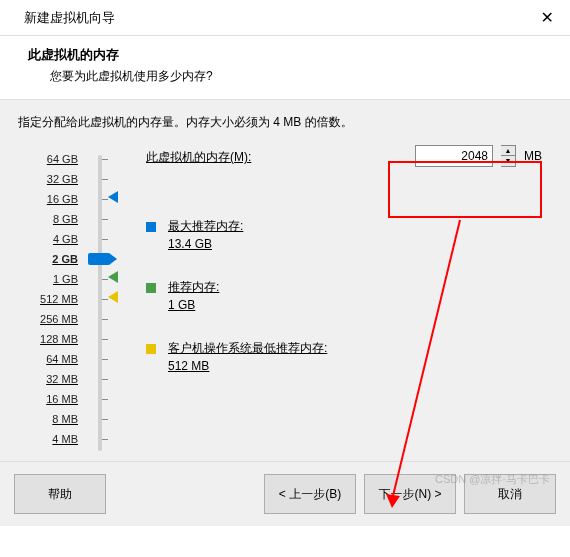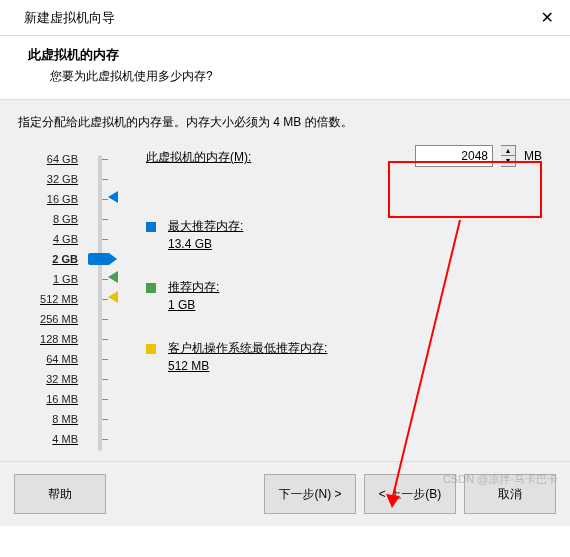--- a/index.html
+++ b/index.html
@@ -40,21 +40,21 @@
     .legend-sq.yellow { background: #e8c400; }
     .legend-text div:first-child { font-size: 12px; }
     .legend-text div:last-child { font-size: 12px; margin-top: 2px; }
     .legend-group{margin-top:52px;}
     .legend-item + .legend-item{margin-top:28px;}
     .footer { background: #f0f0f0; padding: 12px 14px; display: flex; gap: 8px; border-top: 1px solid #ddd; }
     .footer .spacer { flex: 1; }
     .btn { min-width: 92px; height: 40px; background: #e1e1e1; border: 1px solid #adadad; font-size: 12px; cursor: pointer; font-family: inherit; }
     .redbox { position: absolute; border: 2px solid #ff0000; pointer-events: none; }
     .arrow-svg { position: absolute; pointer-events: none; }
-    .watermark { position: absolute; right: 12px; bottom: 70px; color: rgba(140,140,140,0.5); font-size: 11px; }
+    .watermark { position: absolute; right: 20px; bottom: 70px; color: rgba(140,140,140,0.5); font-size: 11px; }
   </style>
 </head>
 <body>
 
 <div class="titlebar">
   <span class="titlebar-title">新建虚拟机向导</span>
   <span class="close-x">✕</span>
 </div>
 
 <div class="header">
@@ -145,22 +145,22 @@
           </div>
         </div>
       </div>
     </div>
   </div>
 </div>
 
 <div class="footer">
   <button class="btn">帮助</button>
   <div class="spacer"></div>
+  <button class="btn">&lt; 上一步(B)</button>
   <button class="btn">下一步(N) &gt;</button>
-  <button class="btn">&lt; 上一步(B)</button>
   <button class="btn">取消</button>
 </div>
 
 <div class="redbox" style="left:388px;top:161px;width:154px;height:57px;"></div>
 <svg class="arrow-svg" style="left:0;top:0;" width="570" height="557">
   <line x1="460" y1="220" x2="392" y2="500" stroke="#ff0000" stroke-width="2"></line>
   <polygon points="392,508 386,494 400,496" fill="#ff0000"></polygon>
 </svg>
 
 <div class="watermark">CSDN @凉拌·马卡巴卡</div>

